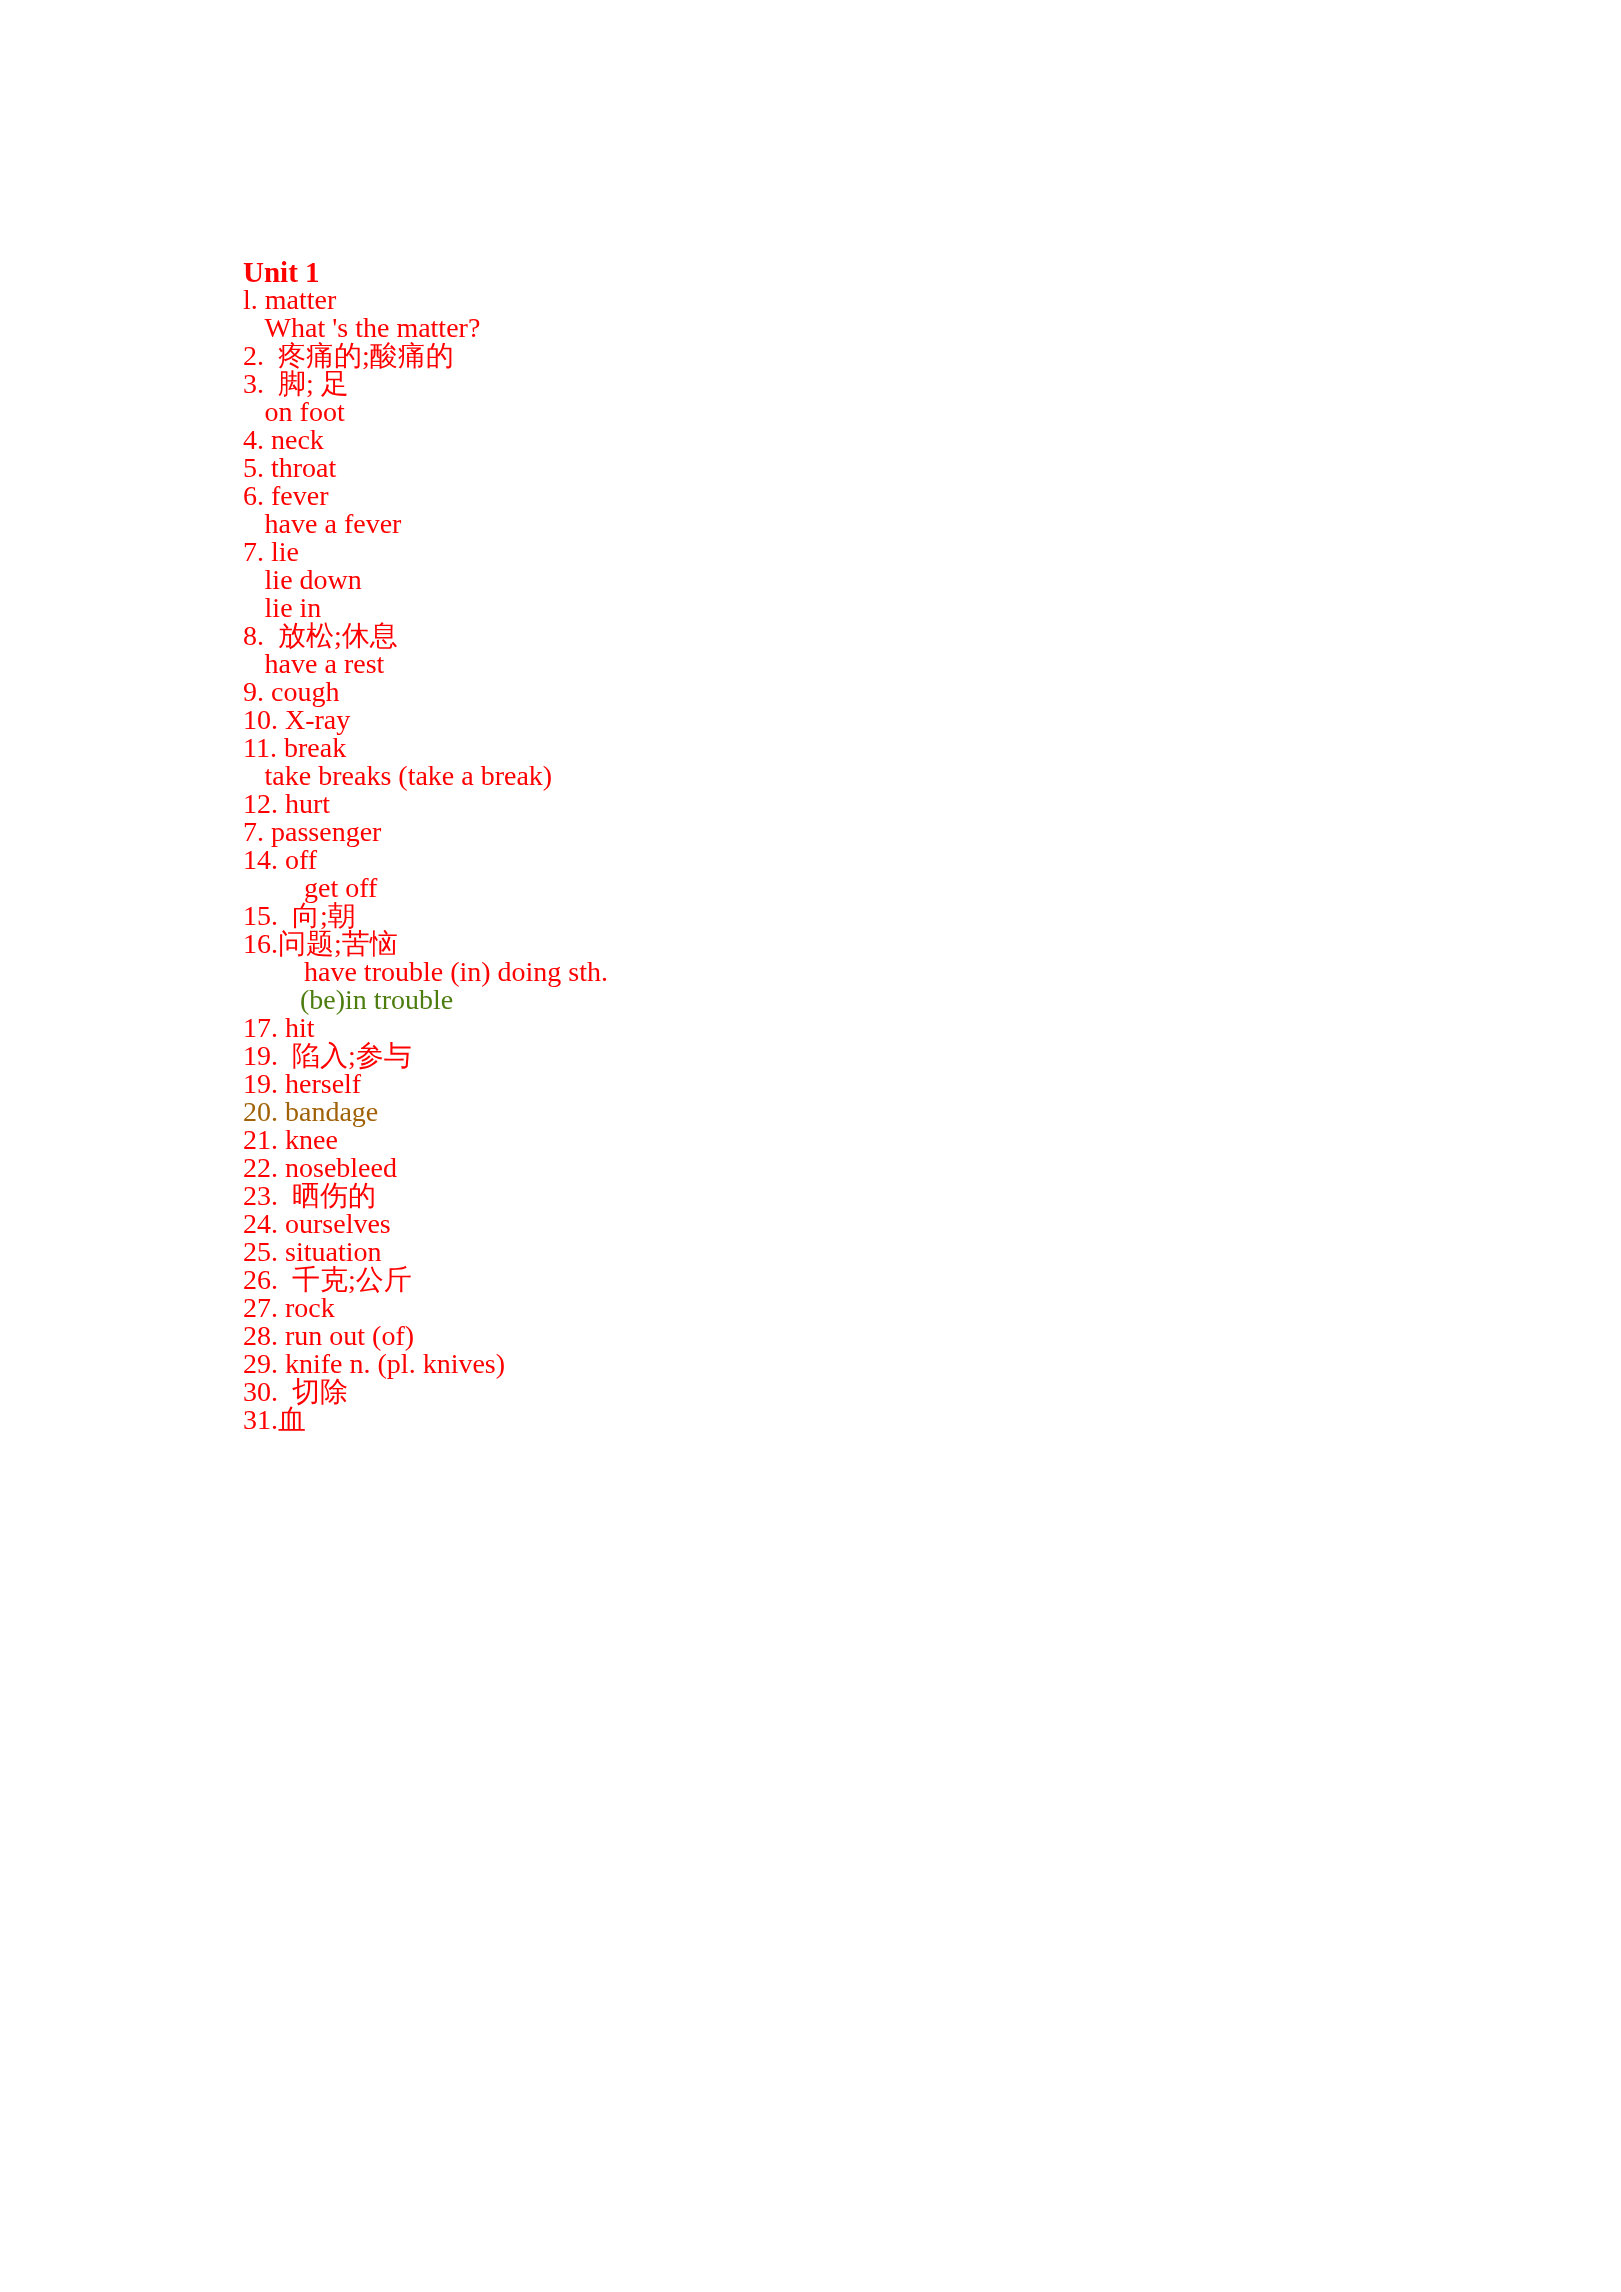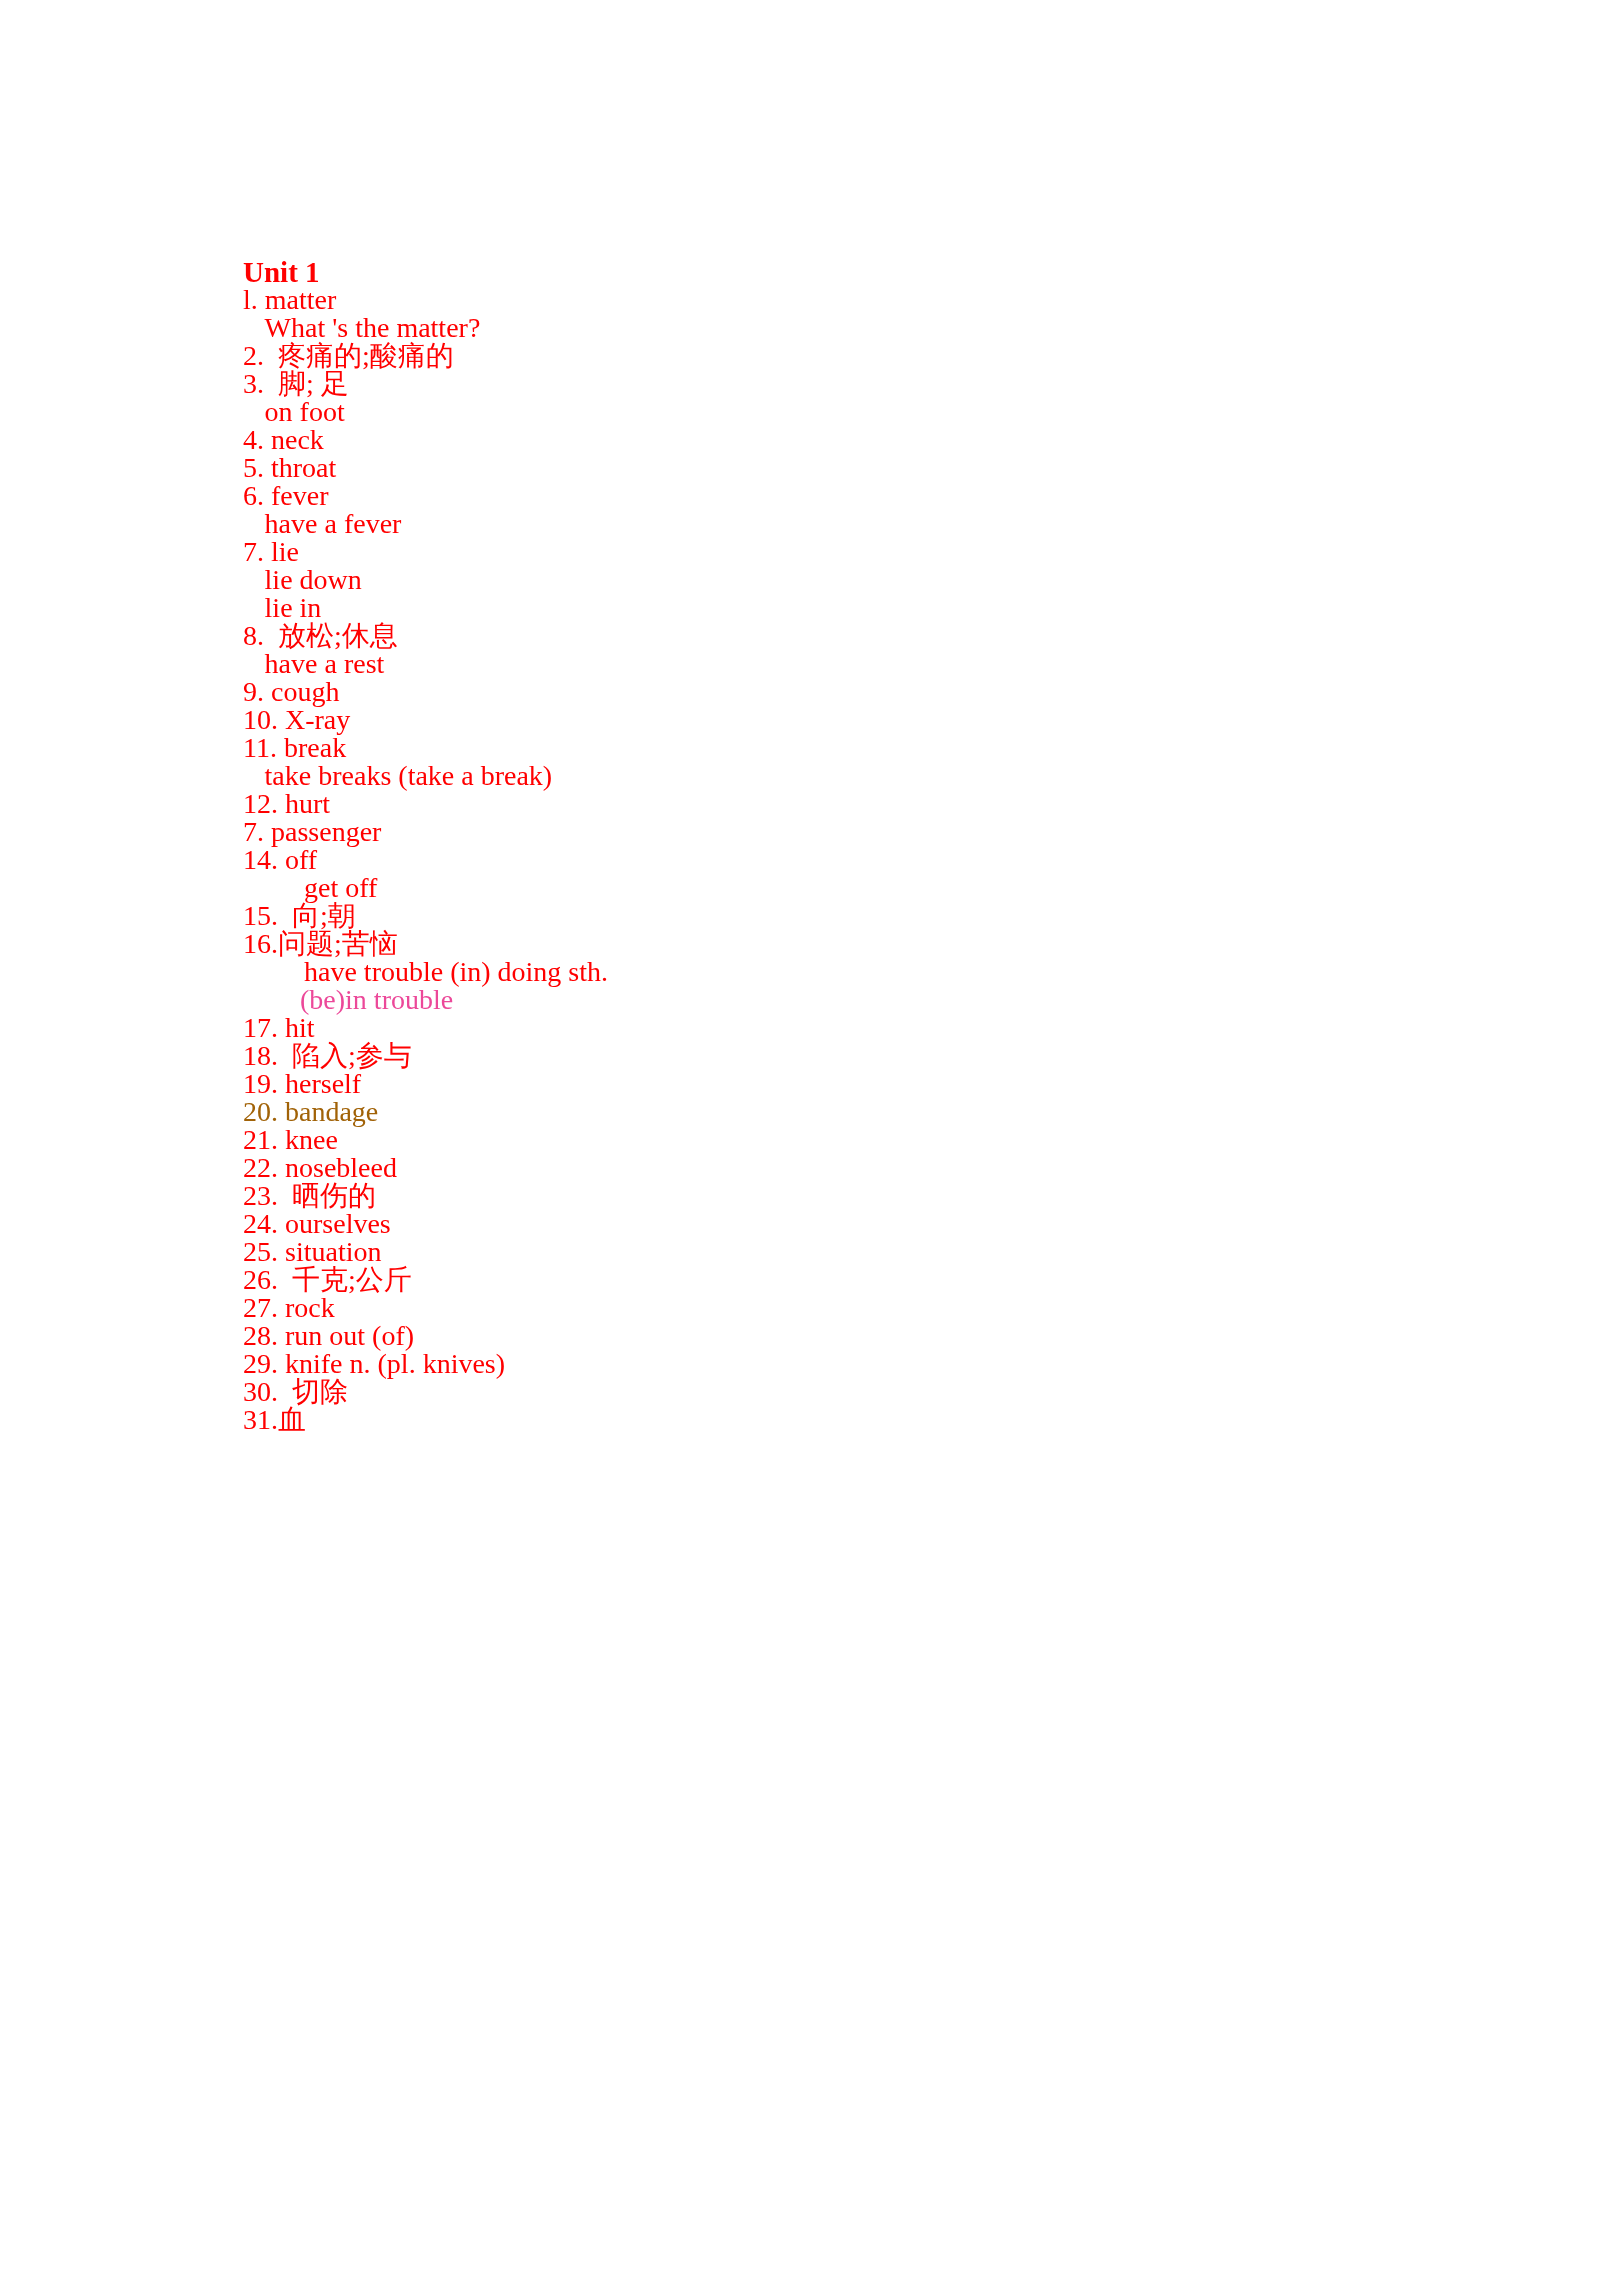--- a/index.html
+++ b/index.html
@@ -79,23 +79,23 @@
         <div class="entry-line lvl0" style="color: rgb(255, 0, 0);">10. X-ray</div>
         <div class="entry-line lvl0" style="color: rgb(255, 0, 0);">11. break</div>
         <div class="entry-line lvl1" style="color: rgb(255, 0, 0);">take breaks (take a break)</div>
         <div class="entry-line lvl0" style="color: rgb(255, 0, 0);">12. hurt</div>
         <div class="entry-line lvl0" style="color: rgb(255, 0, 0);">7. passenger</div>
         <div class="entry-line lvl0" style="color: rgb(255, 0, 0);">14. off</div>
         <div class="entry-line lvl2" style="color: rgb(255, 0, 0);">get off</div>
         <div class="entry-line lvl0" style="color: rgb(255, 0, 0);">15.  向;朝</div>
         <div class="entry-line lvl0" style="color: rgb(255, 0, 0);">16.问题;苦恼</div>
         <div class="entry-line lvl2" style="color: rgb(255, 0, 0);">have trouble (in) doing sth.</div>
-        <div class="entry-line lvl2b" style="color: #ec4899;">(be)in trouble</div>
+        <div class="entry-line lvl2b" style="color: #4d7c0f;">(be)in trouble</div>
         <div class="entry-line lvl0" style="color: rgb(255, 0, 0);">17. hit</div>
-        <div class="entry-line lvl0" style="color: rgb(255, 0, 0);">18.  陷入;参与</div>
+        <div class="entry-line lvl0" style="color: rgb(255, 0, 0);">19.  陷入;参与</div>
         <div class="entry-line lvl0" style="color: rgb(255, 0, 0);">19. herself</div>
         <div class="entry-line lvl0" style="color: #a16207;">20. bandage</div>
         <div class="entry-line lvl0" style="color: rgb(255, 0, 0);">21. knee</div>
         <div class="entry-line lvl0" style="color: rgb(255, 0, 0);">22. nosebleed</div>
         <div class="entry-line lvl0" style="color: rgb(255, 0, 0);">23.  晒伤的</div>
         <div class="entry-line lvl0" style="color: rgb(255, 0, 0);">24. ourselves</div>
         <div class="entry-line lvl0" style="color: rgb(255, 0, 0);">25. situation</div>
         <div class="entry-line lvl0" style="color: rgb(255, 0, 0);">26.  千克;公斤</div>
         <div class="entry-line lvl0" style="color: rgb(255, 0, 0);">27. rock</div>
         <div class="entry-line lvl0" style="color: rgb(255, 0, 0);">28. run out (of)</div>

